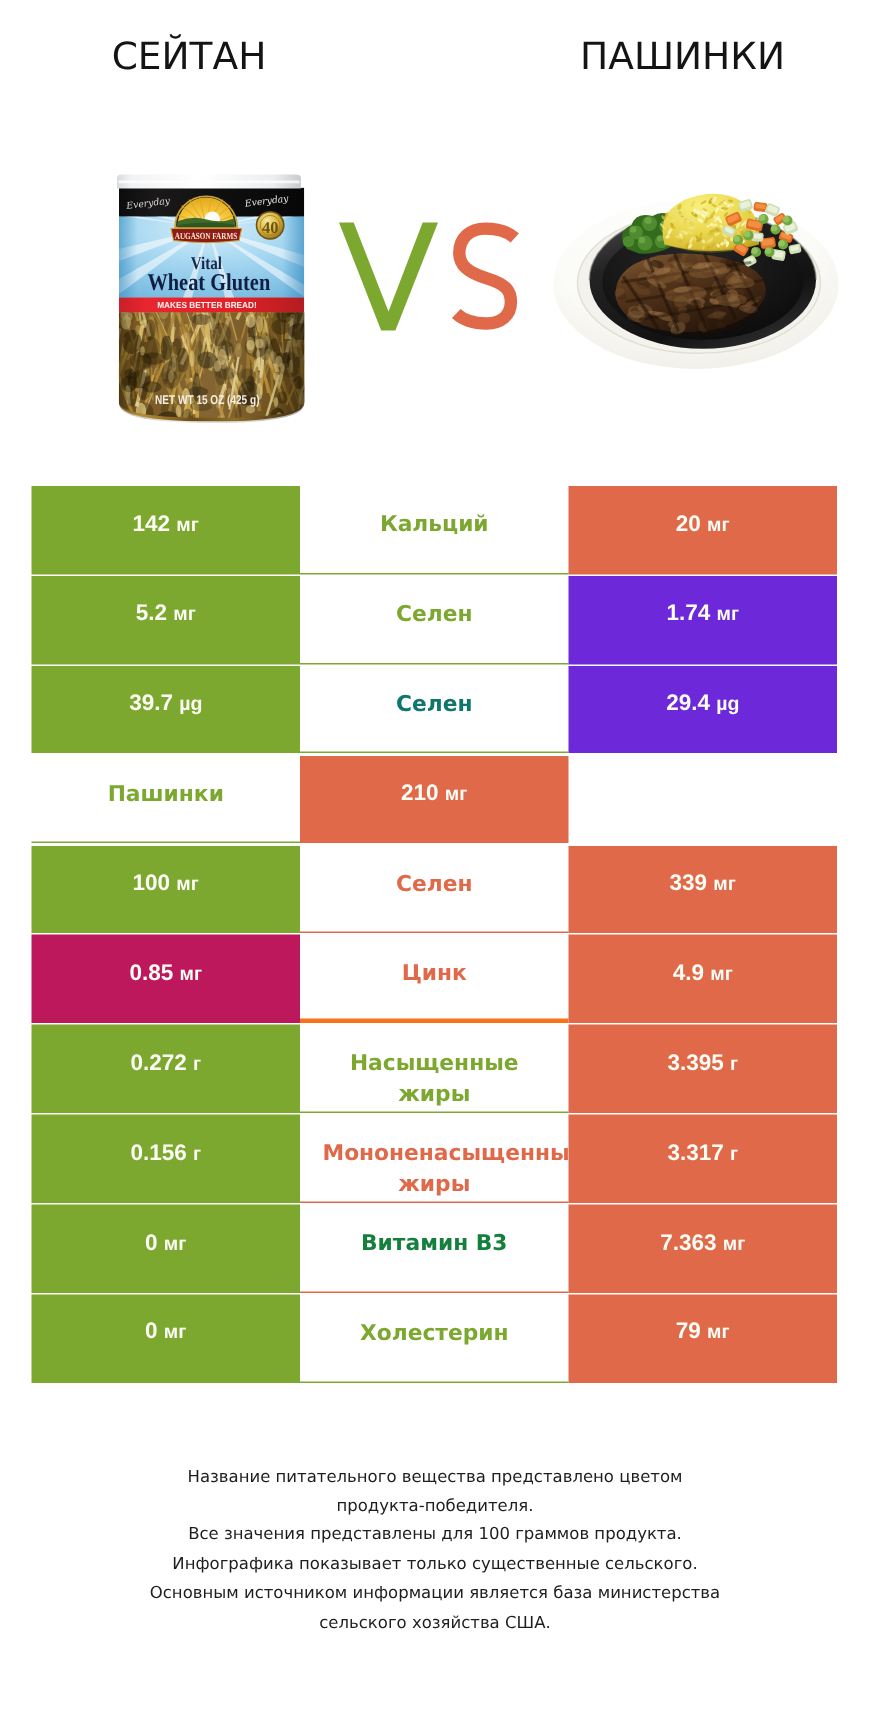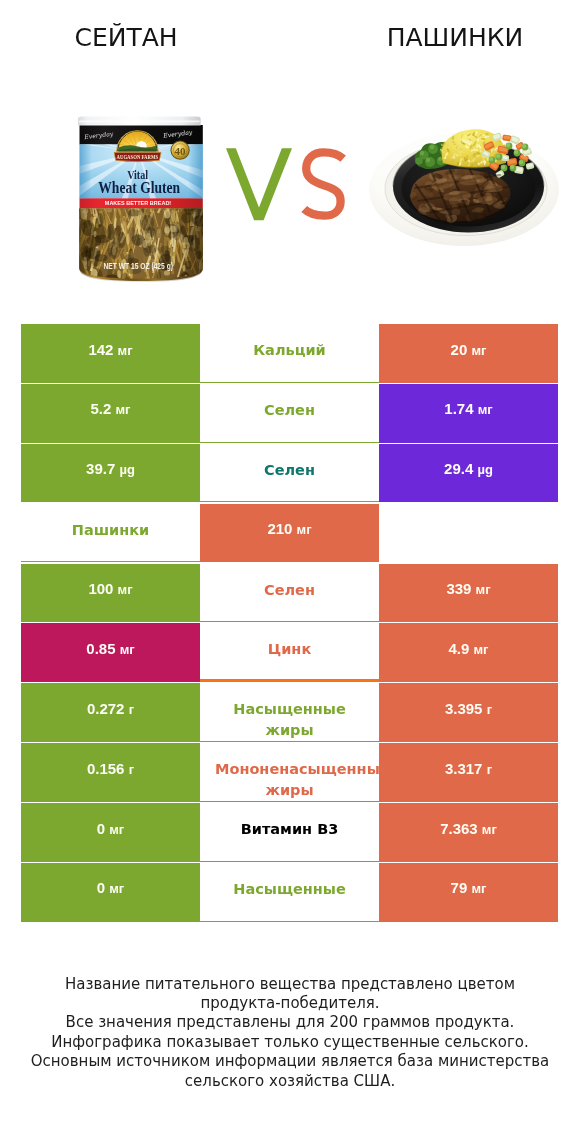--- a/index.html
+++ b/index.html
@@ -28,21 +28,21 @@
   .row:last-child{margin-bottom:0;}
   .cell{box-sizing:border-box;text-align:center;overflow:hidden;padding-top:15.6px;line-height:20px;}
   .cL{width:179px;}
   .cM{width:179px;background:#fff;padding-left:15px;padding-right:15px;line-height:20.6px;padding-top:16px;}
   .cR{width:179px;}
   .val{color:#fcfdf5;font-family:"Liberation Sans",sans-serif;font-size:15px;font-weight:700;white-space:nowrap;}
   .val .u{font-size:13px;}
   .nutr{font-family:"DejaVu Sans",sans-serif;font-size:14.5px;font-weight:700;}
 
   
-  .footer{position:absolute;left:0;top:974.5px;width:580px;text-align:center;color:#1e1e1e;font-family:"DejaVu Sans",sans-serif;font-size:15px;line-height:19.4px;}
+  .footer{position:absolute;left:0;top:974.5px;width:580px;text-align:center;color:#1e1e1e;font-family:"DejaVu Sans",sans-serif;font-size:11px;line-height:19.4px;}
 </style>
 </head>
 <body>
 
 <div class="page">
 
   <div class="titles">
     <div class="title L"><span>Сейтан</span></div>
     <div class="title R"><span>Пашинки</span></div>
   </div>
@@ -938,32 +938,32 @@
         <div class="cell cM" style="border-bottom:1px solid #7DA830"><span class="nutr" style="color:#7DA830">Насыщенные жиры</span></div>
         <div class="cell cR" style="background:#E0694A"><span class="val">3.395 <span class="u">г</span></span></div>
       </div>
       <div class="row">
         <div class="cell cL" style="background:#7DA830"><span class="val">0.156 <span class="u">г</span></span></div>
         <div class="cell cM" style="border-bottom:1px solid #E0694A"><span class="nutr" style="color:#E0694A">Мононенасыщенные жиры</span></div>
         <div class="cell cR" style="background:#E0694A"><span class="val">3.317 <span class="u">г</span></span></div>
       </div>
       <div class="row">
         <div class="cell cL" style="background:#7DA830"><span class="val">0 <span class="u">мг</span></span></div>
-        <div class="cell cM" style="border-bottom:1px solid #E0694A"><span class="nutr" style="color:#000000">Витамин B3</span></div>
+        <div class="cell cM" style="border-bottom:1px solid #E0694A"><span class="nutr" style="color:#15803d">Витамин B3</span></div>
         <div class="cell cR" style="background:#E0694A"><span class="val">7.363 <span class="u">мг</span></span></div>
       </div>
       <div class="row">
         <div class="cell cL" style="background:#7DA830"><span class="val">0 <span class="u">мг</span></span></div>
-        <div class="cell cM" style="border-bottom:1px solid #7DA830"><span class="nutr" style="color:#7DA830">Насыщенные</span></div>
+        <div class="cell cM" style="border-bottom:1px solid #7DA830"><span class="nutr" style="color:#7DA830">Холестерин</span></div>
         <div class="cell cR" style="background:#E0694A"><span class="val">79 <span class="u">мг</span></span></div>
       </div>
     </div>
 
   <div class="footer">
       <div>Название питательного вещества представлено цветом</div>
       <div>продукта-победителя.</div>
-      <div>Все значения представлены для 200 граммов продукта.</div>
+      <div>Все значения представлены для 100 граммов продукта.</div>
       <div>Инфографика показывает только существенные сельского.</div>
       <div>Основным источником информации является база министерства</div>
       <div>сельского хозяйства США.</div>
     </div>
 
 </div>
 
 </body></html>

